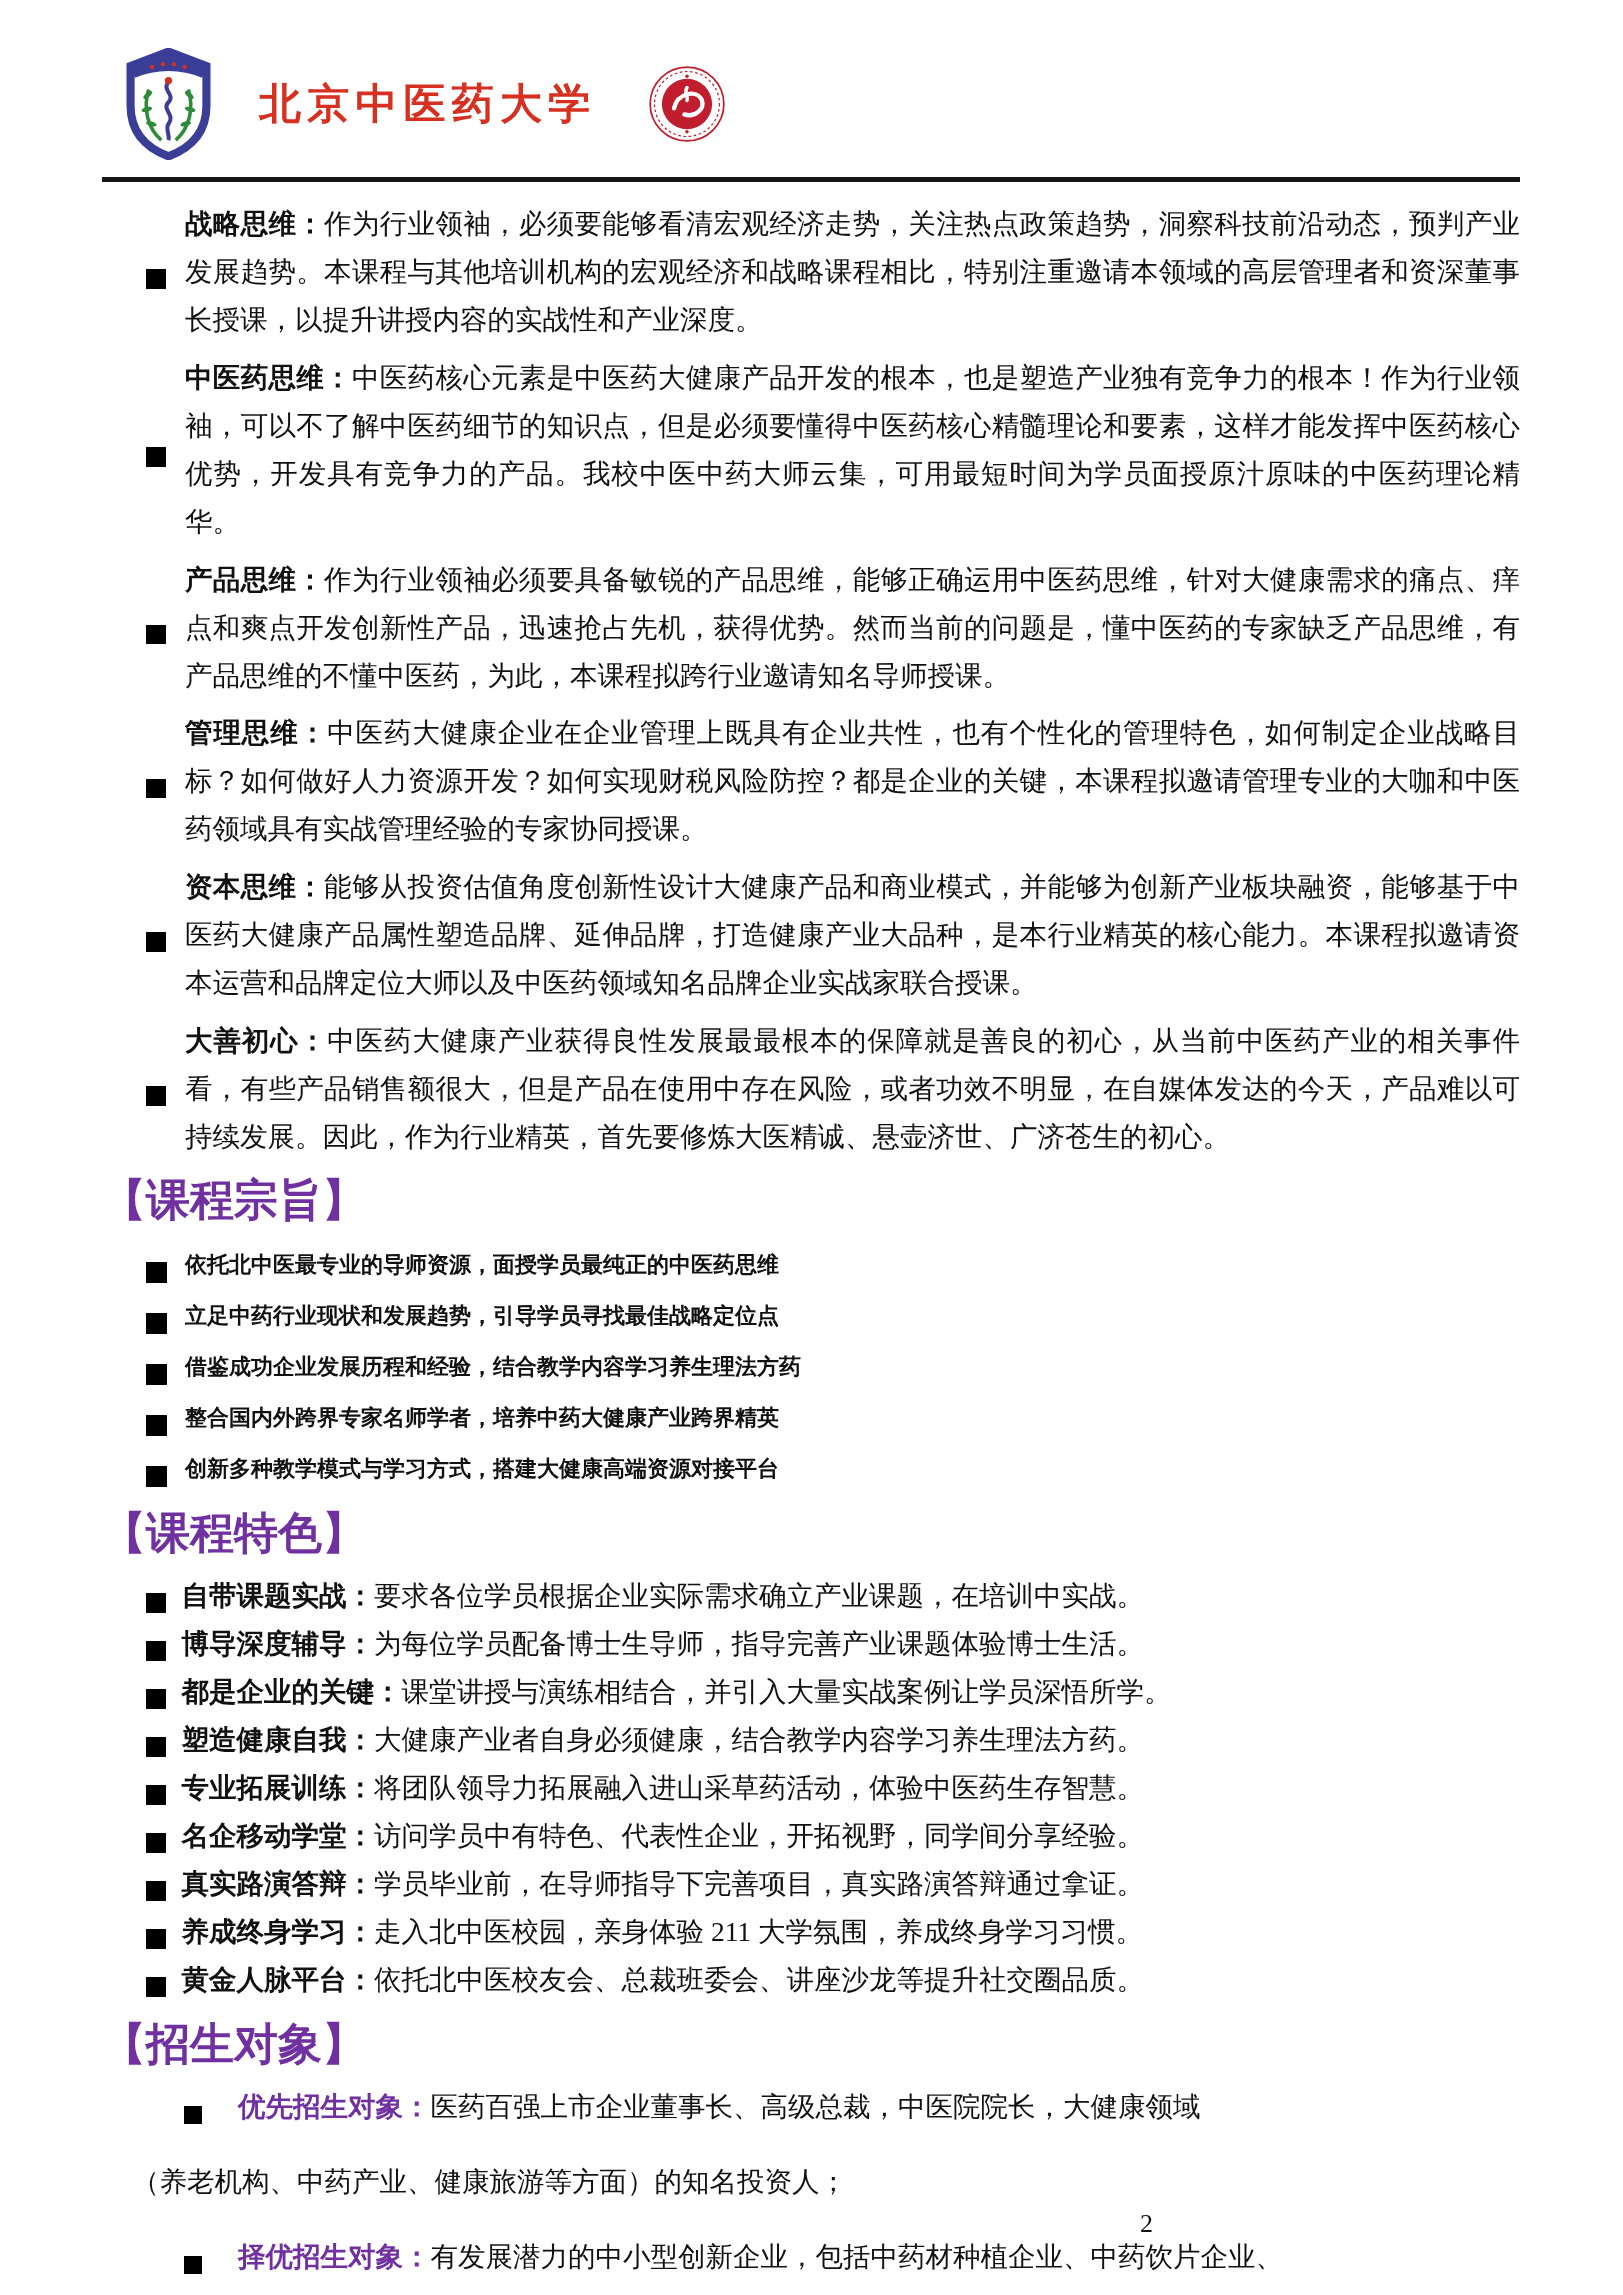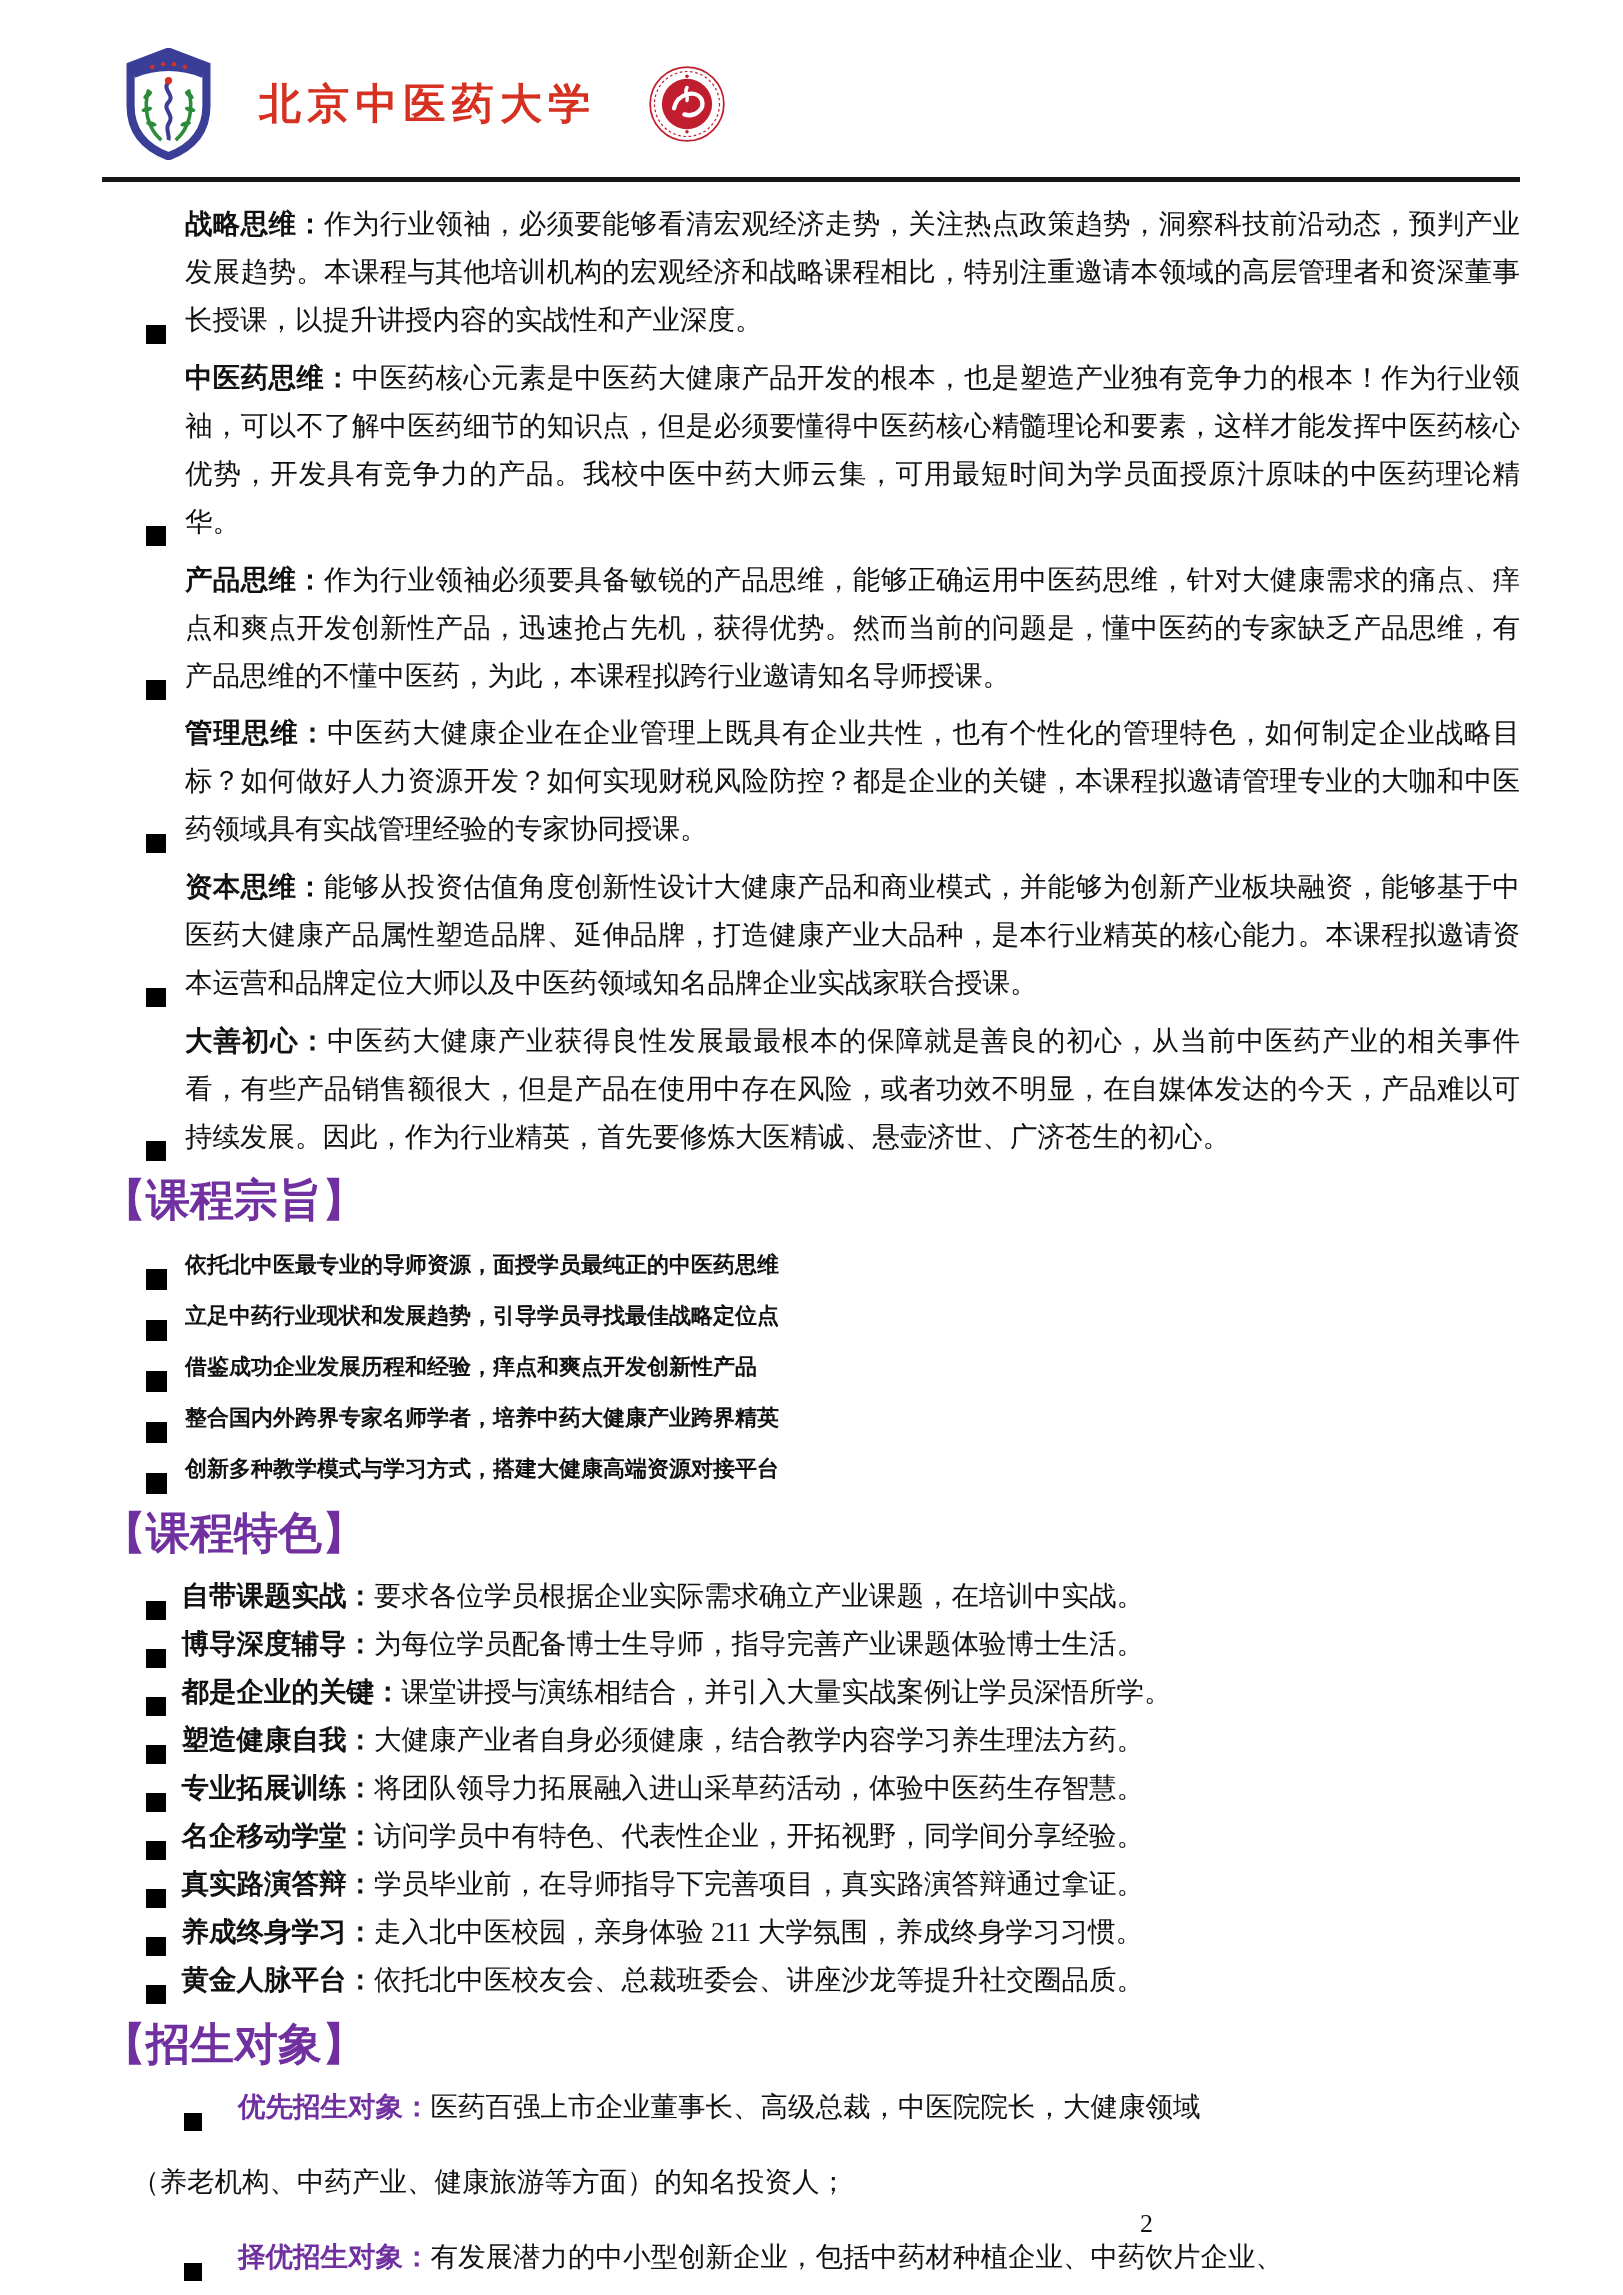--- a/index.html
+++ b/index.html
@@ -20,21 +20,21 @@
   .hdr-title{
     font-size:42px;font-weight:bold;color:#D53020;
     letter-spacing:6.2px;margin:0 23px 0 18px;white-space:nowrap;
     font-family:"Liberation Serif","DejaVu Serif",serif;
   }
   .hdr-seal{width:78px;height:78px;flex:none;}
   .hdr-rule{border:none;border-top:5.3px solid #161616;margin:16px 0 0 0;}
   
   .content{padding-top:18px;}
   ul{list-style:none;margin:0;padding:0;}
-  .li{display:flex;align-items:flex-end;}
+  .li{display:flex;align-items:center;}
   .sq{flex:none;background:#000;}
   .txt{margin:0;text-align:justify;}
   
   .think{padding-left:44px;}
   .think .li{margin-bottom:9.8px;}
   .think .sq{width:19.5px;height:19.5px;margin:14px 19.5px 0 0;}
   .think .txt{font-size:27.5px;line-height:48px;flex:1;}
   .think .lbl{font-weight:bold;}
   
   .sect{
@@ -150,21 +150,21 @@
           <p class="txt">依托北中医最专业的导师资源，面授学员最纯正的中医药思维</p>
         </li>
 
         <li class="li">
           <span class="sq"></span>
           <p class="txt">立足中药行业现状和发展趋势，引导学员寻找最佳战略定位点</p>
         </li>
 
         <li class="li">
           <span class="sq"></span>
-          <p class="txt">借鉴成功企业发展历程和经验，痒点和爽点开发创新性产品</p>
+          <p class="txt">借鉴成功企业发展历程和经验，结合教学内容学习养生理法方药</p>
         </li>
 
         <li class="li">
           <span class="sq"></span>
           <p class="txt">整合国内外跨界专家名师学者，培养中药大健康产业跨界精英</p>
         </li>
 
         <li class="li">
           <span class="sq"></span>
           <p class="txt">创新多种教学模式与学习方式，搭建大健康高端资源对接平台</p>

